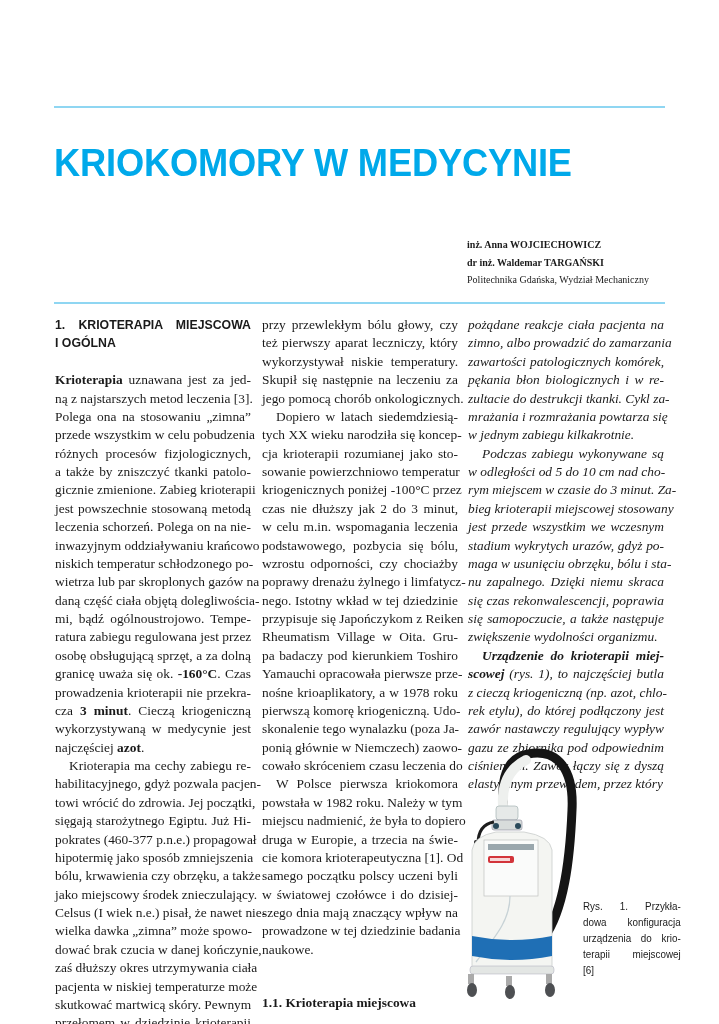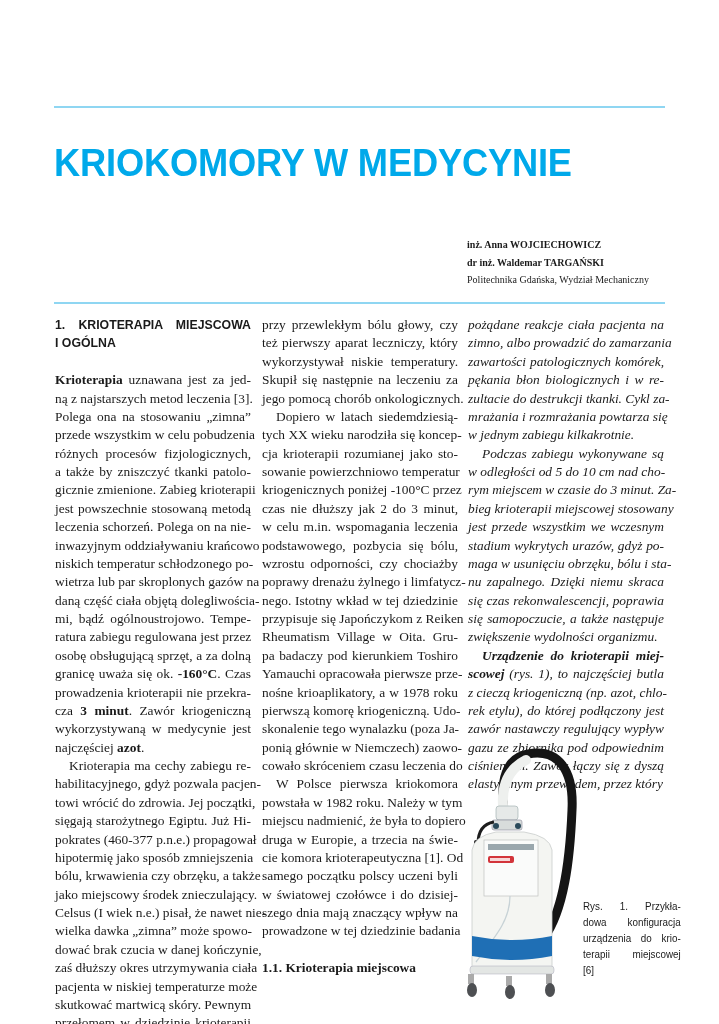--- a/index.html
+++ b/index.html
@@ -12,21 +12,21 @@
   .authors .a { font-weight: bold; }
   .col { position: absolute; top: 316px; width: 196px; }
   #col1 { left: 55px; }
   #col2 { left: 262px; }
   #col3 { left: 468px; font-style: italic; }
   .ln { display: block; height: 18.38px; line-height: 18.38px; font-size: 13.4px; white-space: nowrap; text-align: justify; text-align-last: justify; }
   .ln.last { text-align-last: left; }
   .ln.ind { padding-left: 14px; }
   .gap { display: block; height: 18.38px; }
   .h1 { font-family: "Liberation Sans", sans-serif; font-weight: bold; font-size: 12.3px; }
-  .b { font-weight: bold; }
+  .b { font-weight: bold; margin-top: 16px; }
   .figure { position: absolute; left: 466px; top: 740px; width: 118px; height: 262px; }
   .caption { position: absolute; left: 583px; top: 898px; width: 111px; font-family: "Liberation Sans", sans-serif; font-size: 11.2px; line-height: 16px; transform: scaleX(0.88); transform-origin: left top; }
   .caption .ln { font-size: 11.2px; height: 16px; line-height: 16px; }
 </style>
 </head>
 <body>
 
 <div class="rule" id="rule-top"></div>
 <h1 class="title" style="margin:0">KRIOKOMORY W MEDYCYNIE</h1>
 
@@ -53,21 +53,21 @@
     <span class="ln">leczenia schorzeń. Polega on na nie-</span>
     <span class="ln">inwazyjnym oddziaływaniu krańcowo</span>
     <span class="ln">niskich temperatur schłodzonego po-</span>
     <span class="ln">wietrza lub par skroplonych gazów na</span>
     <span class="ln">daną część ciała objętą dolegliwościa-</span>
     <span class="ln">mi, bądź ogólnoustrojowo. Tempe-</span>
     <span class="ln">ratura zabiegu regulowana jest przez</span>
     <span class="ln">osobę obsługującą sprzęt, a za dolną</span>
     <span class="ln"><span>granicę uważa się ok. </span><span class="b">-160°C</span><span>. Czas</span></span>
     <span class="ln">prowadzenia krioterapii nie przekra-</span>
-    <span class="ln"><span>cza </span><span class="b">3 minut</span><span>. Zawór kriogeniczną</span></span>
+    <span class="ln"><span>cza </span><span class="b">3 minut</span><span>. Cieczą kriogeniczną</span></span>
     <span class="ln">wykorzystywaną w medycynie jest</span>
     <span class="ln last"><span>najczęściej </span><span class="b">azot</span><span>.</span></span>
     <span class="ln ind">Krioterapia ma cechy zabiegu re-</span>
     <span class="ln">habilitacyjnego, gdyż pozwala pacjen-</span>
     <span class="ln">towi wrócić do zdrowia. Jej początki,</span>
     <span class="ln">sięgają starożytnego Egiptu. Już Hi-</span>
     <span class="ln">pokrates (460-377 p.n.e.) propagował</span>
     <span class="ln">hipotermię jako sposób zmniejszenia</span>
     <span class="ln">bólu, krwawienia czy obrzęku, a także</span>
     <span class="ln">jako miejscowy środek znieczulający.</span>
@@ -107,20 +107,21 @@
     <span class="ln">cowało skróceniem czasu leczenia do</span>
     <span class="ln ind">W Polsce pierwsza kriokomora</span>
     <span class="ln">powstała w 1982 roku. Należy w tym</span>
     <span class="ln">miejscu nadmienić, że była to dopiero</span>
     <span class="ln">druga w Europie, a trzecia na świe-</span>
     <span class="ln">cie komora krioterapeutyczna [1]. Od</span>
     <span class="ln">samego początku polscy uczeni byli</span>
     <span class="ln">w światowej czołówce i do dzisiej-</span>
     <span class="ln">szego dnia mają znaczący wpływ na</span>
     <span class="ln">prowadzone w tej dziedzinie badania</span>
+    <span class="ln last">naukowe.</span>
     <span class="gap"></span>
     <span class="ln last b">1.1. Krioterapia miejscowa</span>
   </div>
 <div class="col" id="col3">
     <span class="ln">pożądane reakcje ciała pacjenta na</span>
     <span class="ln">zimno, albo prowadzić do zamarzania</span>
     <span class="ln">zawartości patologicznych komórek,</span>
     <span class="ln">pękania błon biologicznych i w re-</span>
     <span class="ln">zultacie do destrukcji tkanki. Cykl za-</span>
     <span class="ln">mrażania i rozmrażania powtarza się</span>

